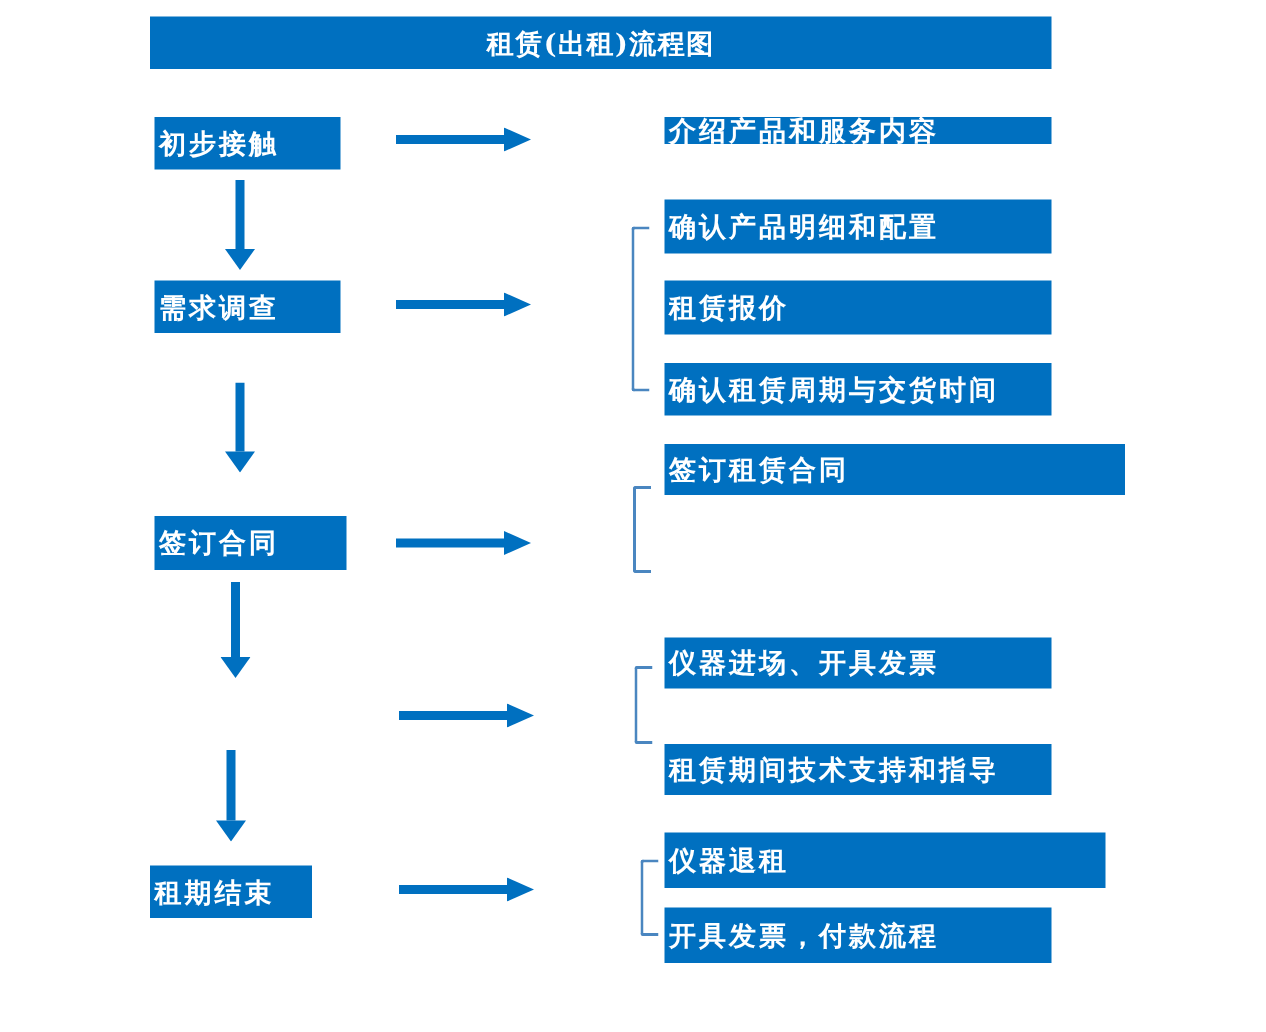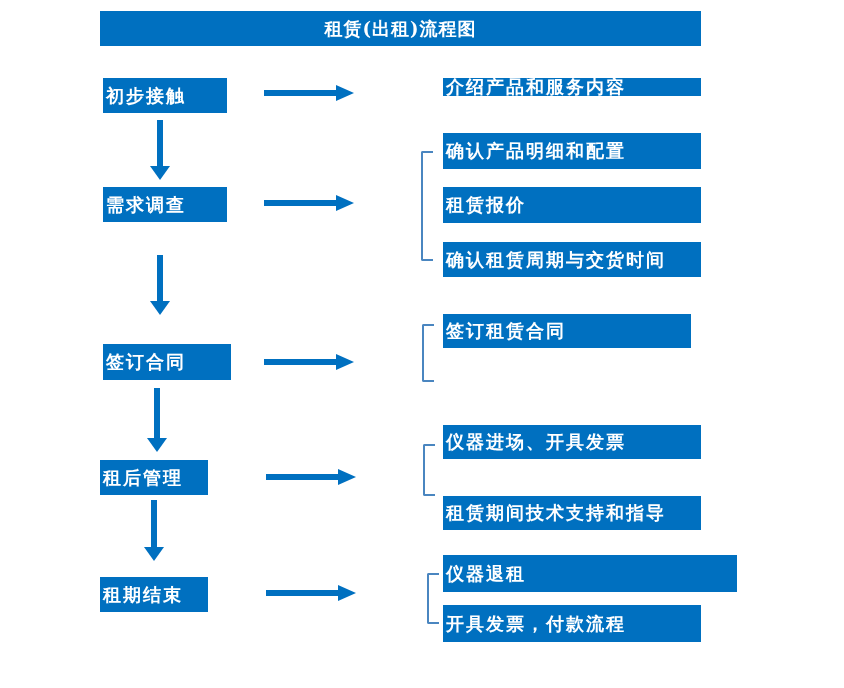--- a/index.html
+++ b/index.html
@@ -41,28 +41,27 @@
 </head>
 <body>
 
 <div class="canvas">
 
   <div class="title-bar">租赁(出租)流程图</div>
 
   <div class="box" style="left:103px;top:78px;width:124px;height:35px">初步接触</div>
   <div class="box" style="left:103px;top:187px;width:124px;height:35px">需求调查</div>
   <div class="box" style="left:103px;top:344px;width:128px;height:36px">签订合同</div>
-  <div class="box" style="left:100px;top:460px;width:108px;height:35px">租后管理</div>
   <div class="box" style="left:100px;top:577px;width:108px;height:35px">租期结束</div>
 
   <div class="box" style="left:443px;top:78px;width:258px;height:18px">介绍产品和服务内容</div>
   <div class="box" style="left:443px;top:133px;width:258px;height:36px">确认产品明细和配置</div>
   <div class="box" style="left:443px;top:187px;width:258px;height:36px">租赁报价</div>
   <div class="box" style="left:443px;top:242px;width:258px;height:35px">确认租赁周期与交货时间</div>
-  <div class="box" style="left:443px;top:314px;width:248px;height:34px">签订租赁合同</div>
+  <div class="box" style="left:443px;top:296px;width:307px;height:34px">签订租赁合同</div>
   <div class="box" style="left:443px;top:425px;width:258px;height:34px">仪器进场、开具发票</div>
   <div class="box" style="left:443px;top:496px;width:258px;height:34px">租赁期间技术支持和指导</div>
   <div class="box" style="left:443px;top:555px;width:294px;height:37px">仪器退租</div>
   <div class="box" style="left:443px;top:605px;width:258px;height:37px">开具发票，付款流程</div>
 
   <svg class="arrow" style="left:264px;top:85px" width="90" height="16">
     <rect class="arrow-shape" x="0" y="5" width="72" height="6"></rect>
       <polygon class="arrow-shape" points="72,0 90,8 72,16"></polygon>
   </svg>
   <svg class="arrow" style="left:264px;top:195px" width="90" height="16">

